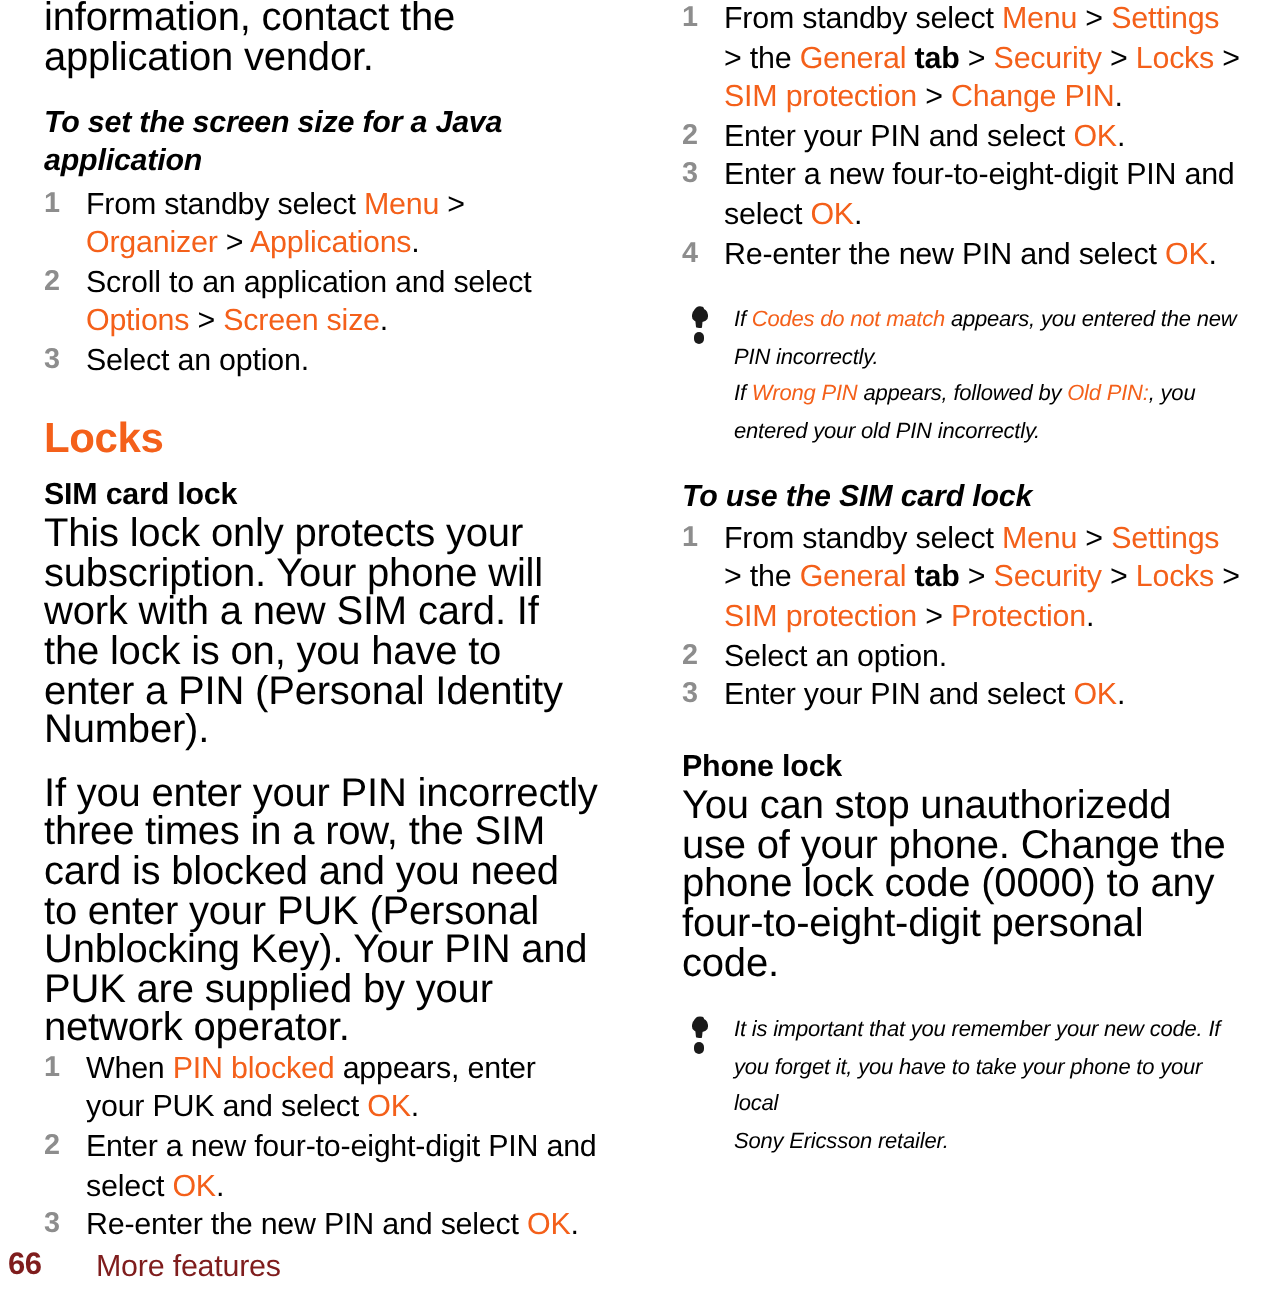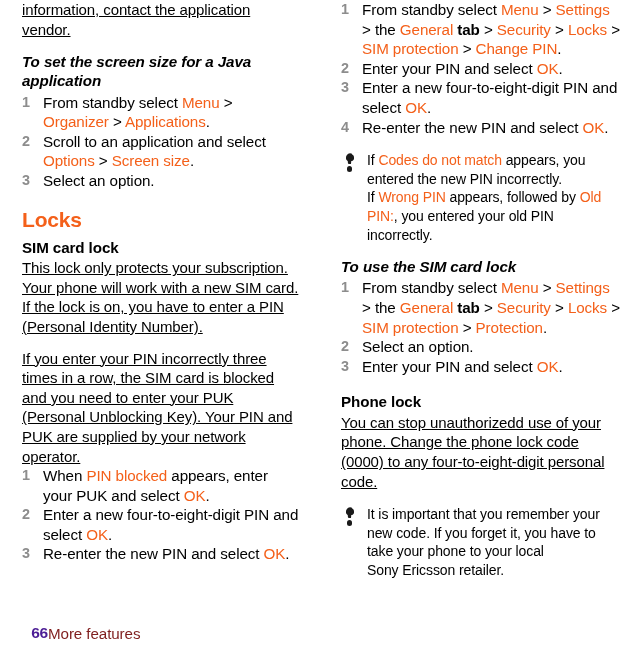--- a/index.html
+++ b/index.html
@@ -33,24 +33,23 @@
     width: 317px;
     box-sizing: border-box;
     padding-top: 0px;
   }
   .col-left  { padding-left: 22px; padding-right: 18px; }
   .col-right { padding-left: 24px; padding-right: 12px; }
 
   
   p.body {
     margin: 0 0 12px 0;
-    font-size: 15px;
-    line-height: 19.6px;
-    letter-spacing: -0.1px;
-    text-decoration: underline;
+    font-size: 20px;
+    line-height: 19.6px;
+    letter-spacing: -0.1px;
   }
   p.body.tight { margin-bottom: 0; }
 
   h2.section {
     margin: 16px 0 6px 0;
     font-size: 21px;
     line-height: 25px;
     font-weight: bold;
     color: #F4601A;
     letter-spacing: -0.2px;
@@ -99,21 +98,22 @@
     font-weight: bold;
     font-size: 14.4px;
     line-height: 19.6px;
   }
 
   
   .note {
     position: relative;
     margin: 14px 0 0 0;
     padding-left: 26px;
-    font-size: 14px;
+    font-style: italic;
+    font-size: 11px;
     line-height: 18.6px;
     letter-spacing: -0.1px;
   }
   .note .excl {
     position: absolute;
     left: 3px;
     top: 2px;
     width: 11px;
     height: 18px;
   }
@@ -158,24 +158,23 @@
     width: 634px;
     height: 22px;
     padding-left: 4px;
     box-sizing: border-box;
     display: flex;
     align-items: flex-end;
   }
   .footer .pageno {
     font-size: 15.5px;
     font-weight: bold;
-    color: #4c1d95;
+    color: #7f1d1d;
     letter-spacing: -0.2px;
     min-width: 44px;
-    text-align: right;
   }
   .footer .chap {
     font-size: 15.2px;
     color: #7f1d1d;
     letter-spacing: -0.1px;
   }
   .gap-md { height: 16px; }
 </style>
 </head>
 <body>

